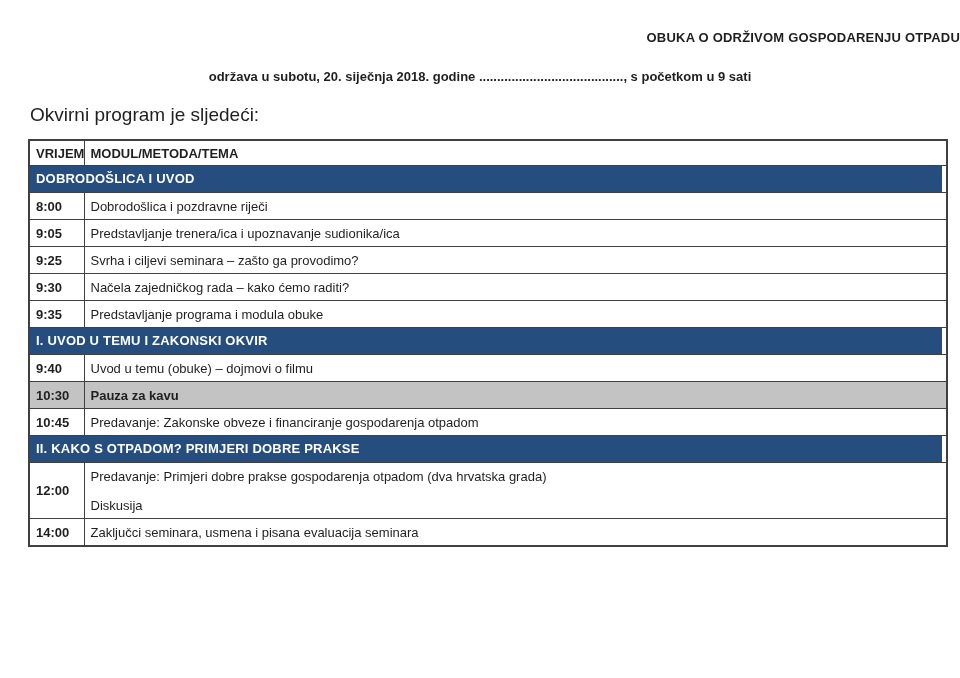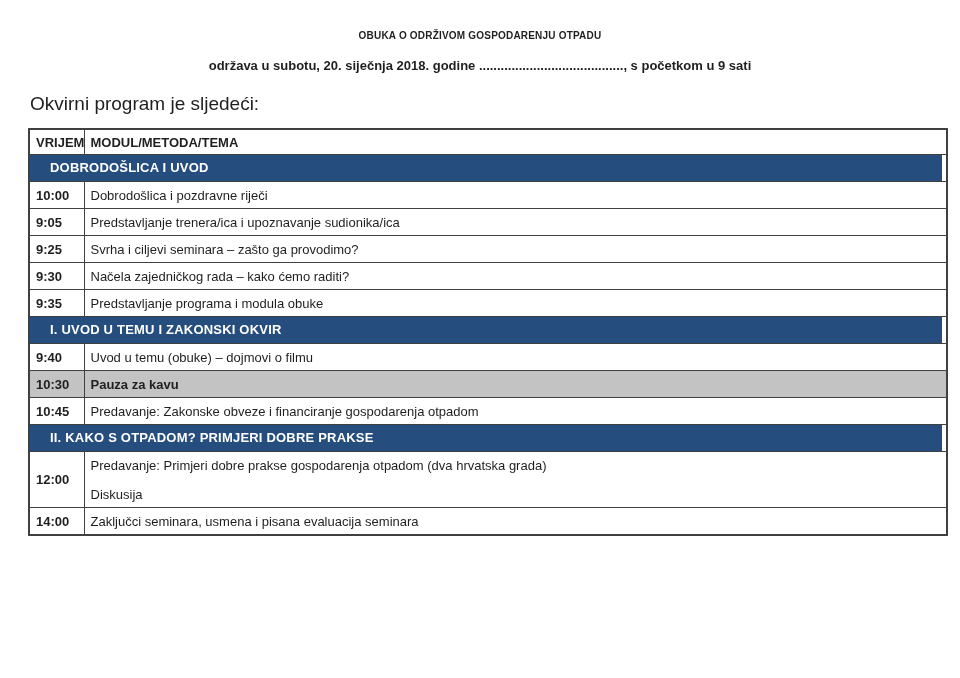--- a/index.html
+++ b/index.html
@@ -9,31 +9,31 @@
   }
   body {
     width: 960px;
     height: 678px;
     overflow: hidden;
     font-family: "Liberation Sans", sans-serif;
     color: #1f1f1f;
     -webkit-font-smoothing: antialiased;
   }
   .doc-title {
-    text-align: center;
+    text-align: right;
     font-weight: bold;
-    font-size: 10px;
+    font-size: 13px;
     padding-top: 30px;
     letter-spacing: 0.2px;
   }
   .doc-subtitle {
     text-align: center;
     font-weight: bold;
     font-size: 13px;
-    margin-top: 17px;
+    margin-top: 24px;
   }
   .doc-intro {
     font-size: 19px;
     margin: 20px 0 0 30px;
   }
   table.program {
     border-collapse: collapse;
     table-layout: fixed;
     width: 920px;
     margin: 13px 0 0 28px;
@@ -60,21 +60,21 @@
   .section-cell {
     padding: 0 !important;
     background: #ffffff;
   }
   .section-fill {
     background: var(--section_bg, #254D7E);
     color: var(--section_text, #ffffff);
     font-weight: bold;
     height: 26px;
     line-height: 26px;
-    padding-left: 20px;
+    padding-left: 6px;
     margin-right: 4px;
     letter-spacing: 0.2px;
   }
   tr.break-row td {
     background: var(--break_bg, #C3C3C3);
   }
   tr.tall-row td {
     height: 55px;
   }
   .topic-cell div + div {
@@ -99,21 +99,21 @@
       <th>MODUL/METODA/TEMA</th>
     </tr>
   </thead>
   <tbody>
       <tr>
         <td colspan="2" class="section-cell">
           <div class="section-fill">DOBRODOŠLICA I UVOD</div>
         </td>
       </tr>
       <tr>
-        <td class="time-cell">10:00</td>
+        <td class="time-cell">8:00</td>
         <td class="topic-cell">Dobrodošlica i pozdravne riječi</td>
       </tr>
       <tr>
         <td class="time-cell">9:05</td>
         <td class="topic-cell">Predstavljanje trenera/ica i upoznavanje sudionika/ica</td>
       </tr>
       <tr>
         <td class="time-cell">9:25</td>
         <td class="topic-cell">Svrha i ciljevi seminara – zašto ga provodimo?</td>
       </tr>

